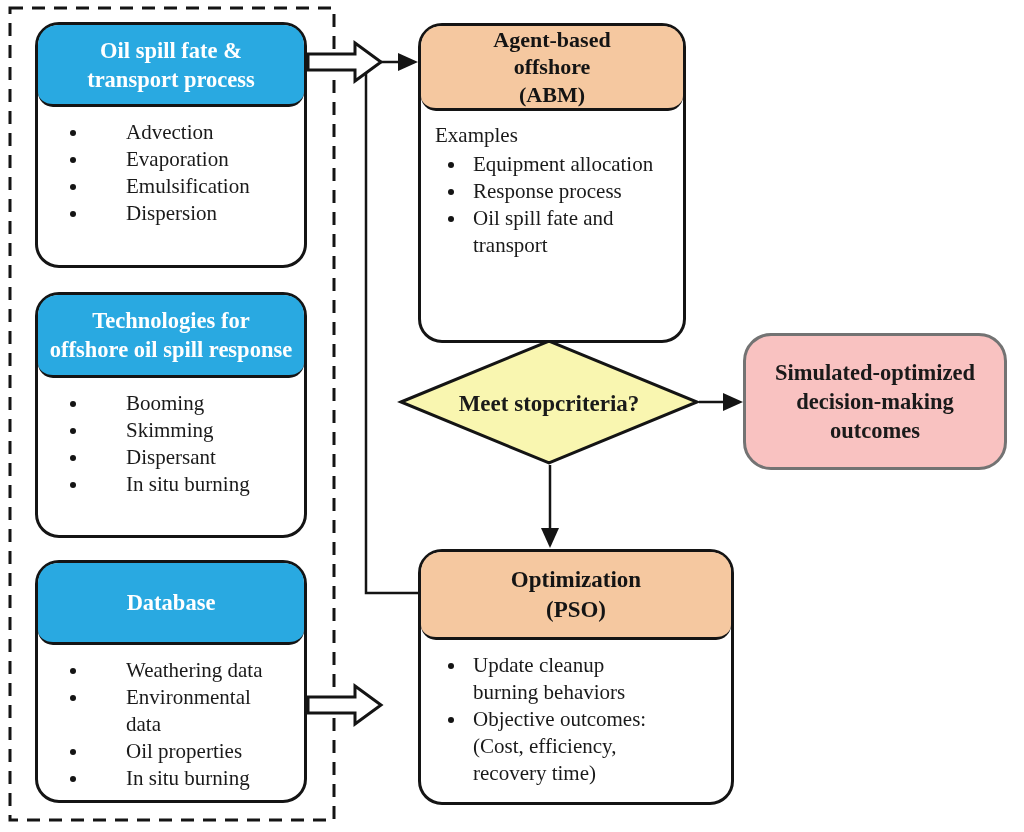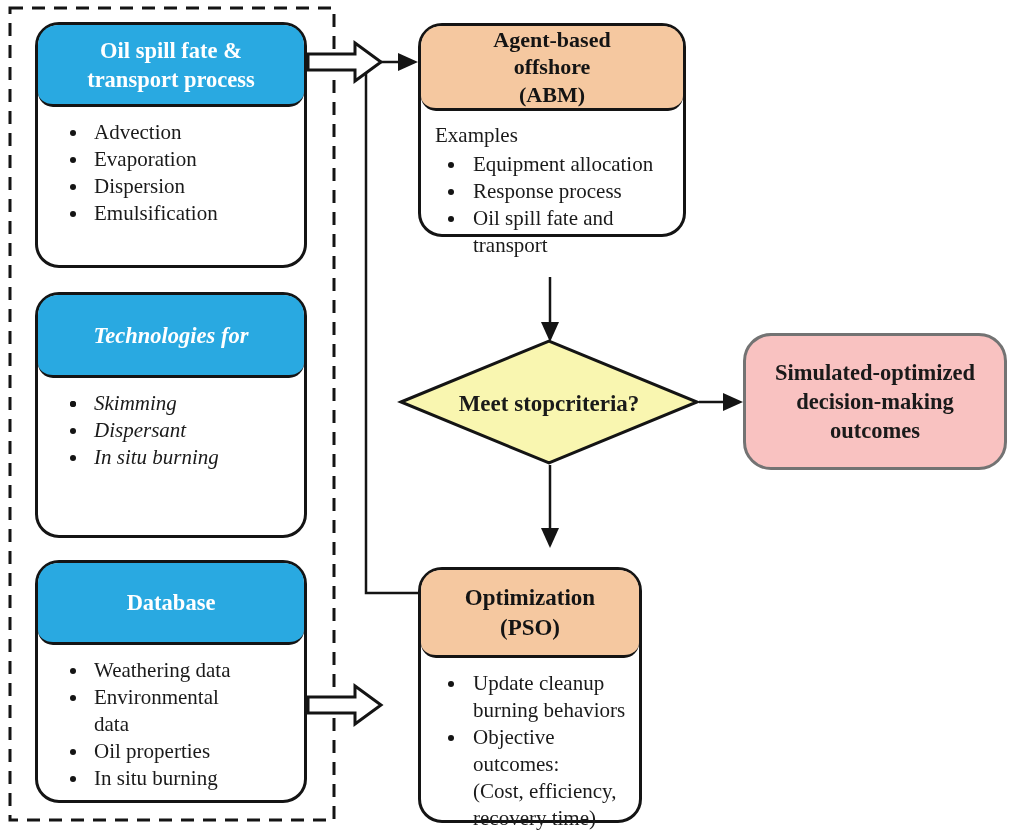--- a/index.html
+++ b/index.html
@@ -9,21 +9,21 @@
 
   .panel{position:absolute;width:272px;background:#ffffff;border:3px solid #141414;border-radius:24px;box-sizing:border-box;}
   .panel-header{display:flex;flex-direction:column;align-items:center;justify-content:center;
                 border-bottom:3px solid #141414;border-radius:20px 20px 15px 15px;
                 font-weight:bold;box-sizing:border-box;}
   .hdr-blue{background:#29A9E1;color:#ffffff;font-size:22.5px;line-height:29px;}
   .hdr-peach{background:#F5C8A0;color:#141414;font-size:22px;line-height:27.5px;}
   .hline{white-space:nowrap;text-align:center;}
 
   ul.bullets{list-style:none;margin:0;padding:12px 6px 0 0;}
-  ul.bullets li{position:relative;padding-left:56px;font-size:21px;line-height:27px;}
+  ul.bullets li{position:relative;padding-left:88px;font-size:21px;line-height:27px;}
   .abm-body ul.bullets li,.pso-body ul.bullets li{padding-left:52px;}
   .dot{position:absolute;left:32px;top:11px;width:6px;height:6px;border-radius:50%;background:#141414;}
   .abm-body .dot,.pso-body .dot{left:27px;}
   .ln{display:block;}
 
   .examples-label{padding:10px 0 0 14px;font-size:21px;line-height:28px;}
   .pso-body ul.bullets{}
 
   .decision-text{position:absolute;left:449px;top:364px;width:200px;height:78px;
                  display:flex;align-items:center;justify-content:center;
@@ -69,36 +69,38 @@
       <li>
           <span class="dot"></span>
           <span class="ln">Advection</span>
         </li>
       <li>
           <span class="dot"></span>
           <span class="ln">Evaporation</span>
         </li>
       <li>
           <span class="dot"></span>
-          <span class="ln">Dispersion</span>
+          <span class="ln">Emulsification</span>
         </li>
       <li>
           <span class="dot"></span>
-          <span class="ln">Emulsification</span>
+          <span class="ln">Dispersion</span>
         </li>
     </ul>
   </div>
 
-  <div class="panel" style="left:35px;top:292px;height:246px;font-style:italic;">
+  <div class="panel" style="left:35px;top:292px;height:246px;">
     <div class="panel-header hdr-blue" style="height:83px;">
       <div class="hline">Technologies for</div>
+      <div class="hline">offshore oil spill response</div>
     </div>
     <ul class="bullets">
       <li>
           <span class="dot"></span>
+          <span class="ln">Booming</span>
         </li>
       <li>
           <span class="dot"></span>
           <span class="ln">Skimming</span>
         </li>
       <li>
           <span class="dot"></span>
           <span class="ln">Dispersant</span>
         </li>
       <li>
@@ -126,21 +128,21 @@
           <span class="dot"></span>
           <span class="ln">Oil properties</span>
         </li>
       <li>
           <span class="dot"></span>
           <span class="ln">In situ burning</span>
         </li>
     </ul>
   </div>
 
-  <div class="panel" style="left:418px;top:23px;width:268px;height:214px;">
+  <div class="panel" style="left:418px;top:23px;width:268px;height:320px;">
     <div class="panel-header hdr-peach" style="height:85px;">
       <div class="hline">Agent-based</div>
       <div class="hline">offshore</div>
       <div class="hline">(ABM)</div>
     </div>
     <div class="abm-body">
       <div class="examples-label">Examples</div>
       <ul class="bullets" style="padding-top:2px;">
         <li>
             <span class="dot"></span>
@@ -163,21 +165,21 @@
     <div>Meet stop</div>
     <div>criteria?</div>
   </div>
 
   <div class="outcome-box">
     <div>Simulated-optimized</div>
     <div>decision-making</div>
     <div>outcomes</div>
   </div>
 
-  <div class="panel" style="left:418px;top:549px;width:224px;height:256px;margin-top:18px;">
+  <div class="panel" style="left:418px;top:549px;width:316px;height:256px;">
     <div class="panel-header hdr-peach" style="height:88px;font-size:23px;line-height:30px;">
       <div class="hline">Optimization</div>
       <div class="hline">(PSO)</div>
     </div>
     <div class="pso-body">
       <ul class="bullets">
         <li>
             <span class="dot"></span>
             <span class="ln">Update cleanup</span>
             <span class="ln">burning behaviors</span>

